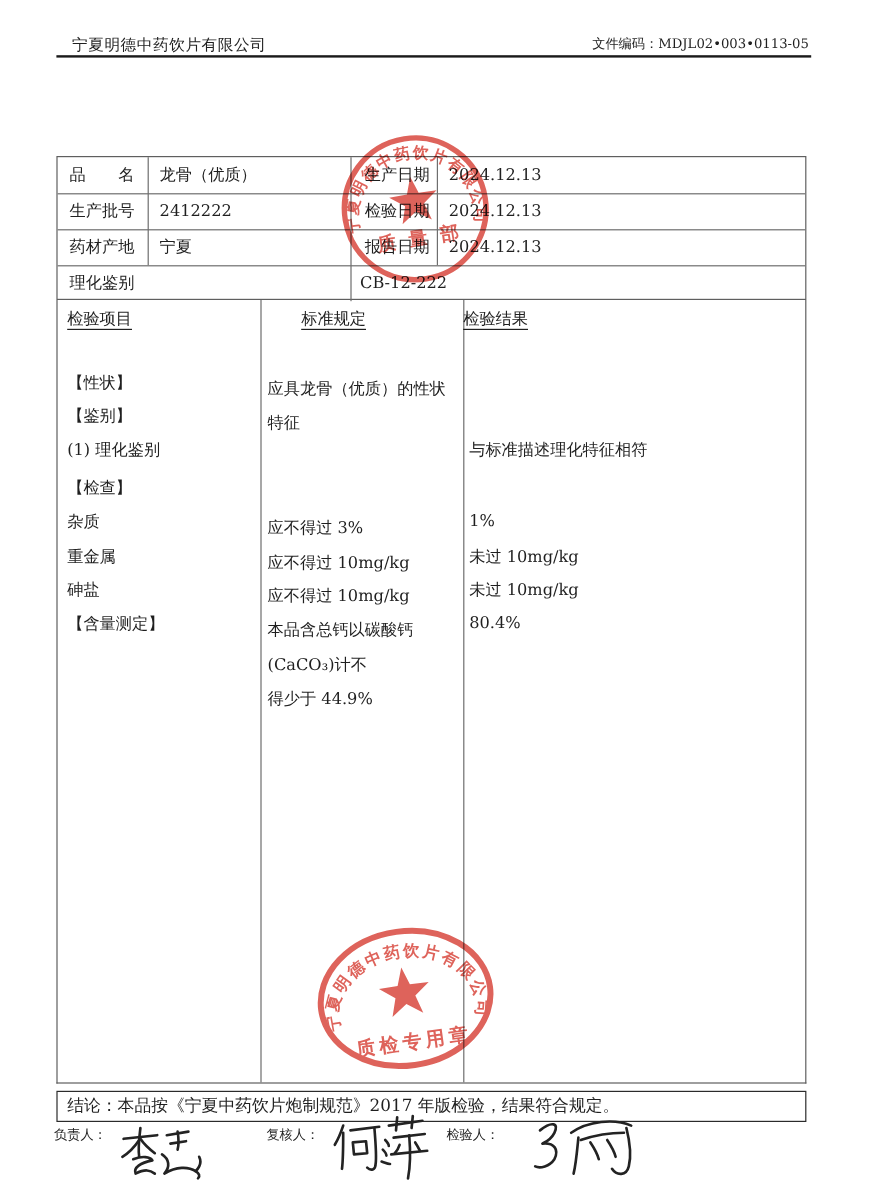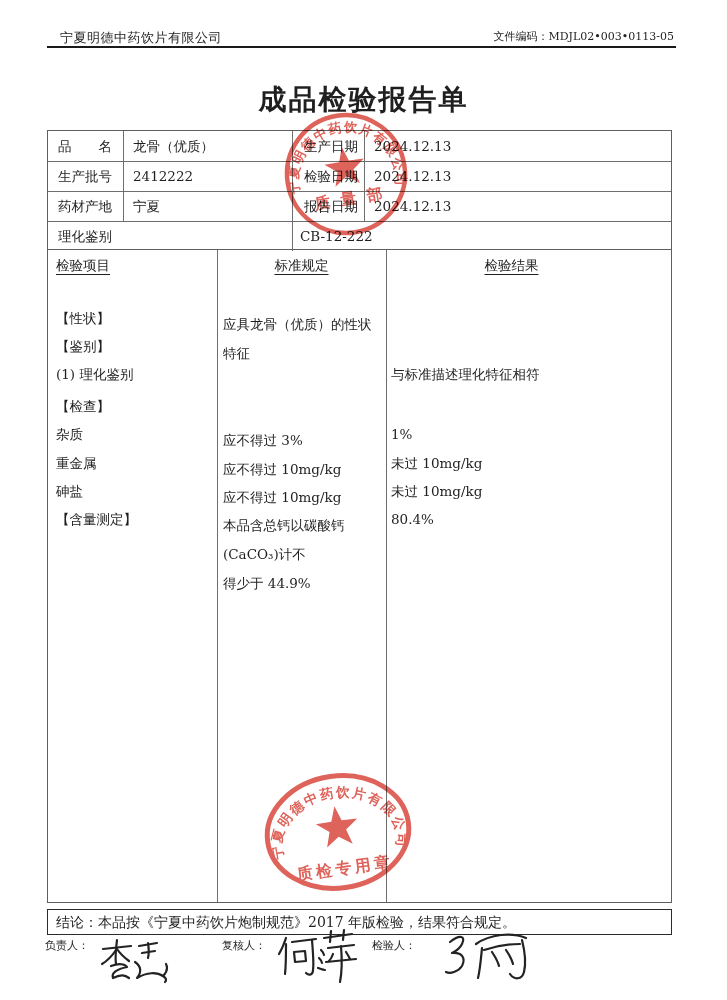--- a/index.html
+++ b/index.html
@@ -18,22 +18,22 @@
   .info-table{position:absolute;left:47px;top:130px;width:625px;height:120px;border:1px solid #5f5f5f;box-sizing:border-box;font-size:13.5px;}
   .hline{position:absolute;left:0;right:0;height:1px;background:#6e6e6e;}
   .vline{position:absolute;width:1px;background:#6e6e6e;}
   .cell{position:absolute;height:30px;line-height:30px;white-space:nowrap;}
   
   .main-table{position:absolute;left:47px;top:250px;width:625px;height:653px;border:1px solid #5f5f5f;border-top:none;box-sizing:border-box;font-size:13.5px;}
   .main-table .vl1{position:absolute;left:169px;top:0;bottom:0;width:1px;background:#6e6e6e;}
   .main-table .vl2{position:absolute;left:338px;top:0;bottom:0;width:1px;background:#6e6e6e;}
   .th{position:absolute;top:7px;text-decoration:underline;text-underline-offset:4px;}
   .th.c1{left:8px;}
-  .th.c2{left:169px;width:169px;text-align:center;}
-  .th.c3{left:320px;width:287px;text-align:center;}
+  .th.c2{left:169px;width:169px;padding-left:34px;}
+  .th.c3{left:338px;width:287px;text-align:left;}
   .trow{position:absolute;left:0;right:0;height:30px;}
   .tc1{position:absolute;left:8px;width:158px;white-space:nowrap;}
   .tc2{position:absolute;left:175px;width:160px;line-height:29px;}
   .tc3{position:absolute;left:343px;width:275px;white-space:nowrap;}
   
   .concl-box{position:absolute;left:47px;top:909px;width:625px;height:26px;border:1px solid #2b2b2b;box-sizing:border-box;}
   .concl-text{position:absolute;left:8px;top:0;line-height:25px;font-size:14px;white-space:nowrap;}
   
   .sig-label{position:absolute;top:938px;font-size:11px;}
   .sig-svg{position:absolute;}
@@ -45,21 +45,20 @@
 </style>
 </head>
 <body>
 
 <div class="page">
 
   <div class="hdr-company">宁夏明德中药饮片有限公司</div>
   <div class="hdr-code"><span>文件编码：</span><span>MDJL02•003•0113-05</span></div>
   <div class="hdr-rule"></div>
 
-  <div class="title">成品检验报告单</div>
 
   <div class="info-table">
     <div class="hline" style="top:30px"></div>
     <div class="hline" style="top:60px"></div>
     <div class="hline" style="top:90px"></div>
     <div class="vline" style="left:75px;top:0;height:90px"></div>
     <div class="vline" style="left:244px;top:0;height:120px"></div>
     <div class="vline" style="left:316px;top:0;height:90px"></div>
 
     <div class="cell" style="left:10px;top:0">品　　名</div>

